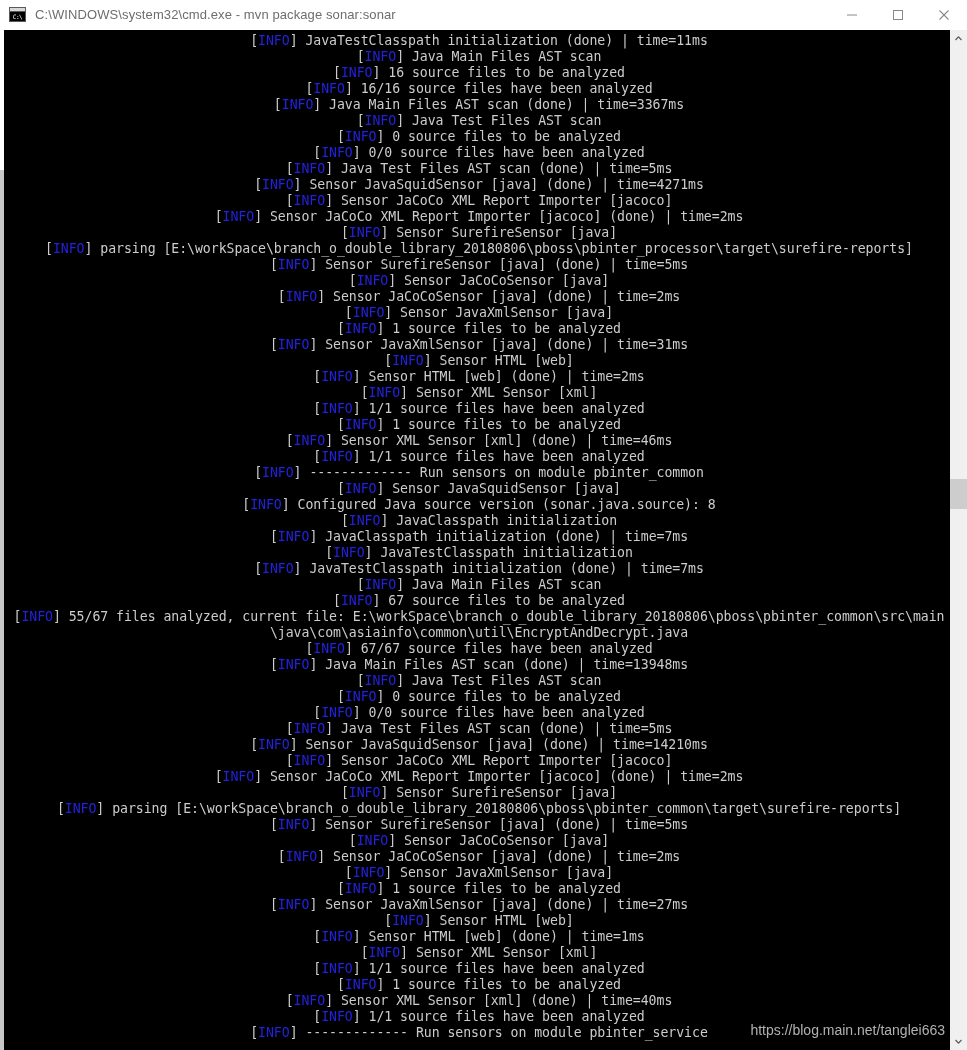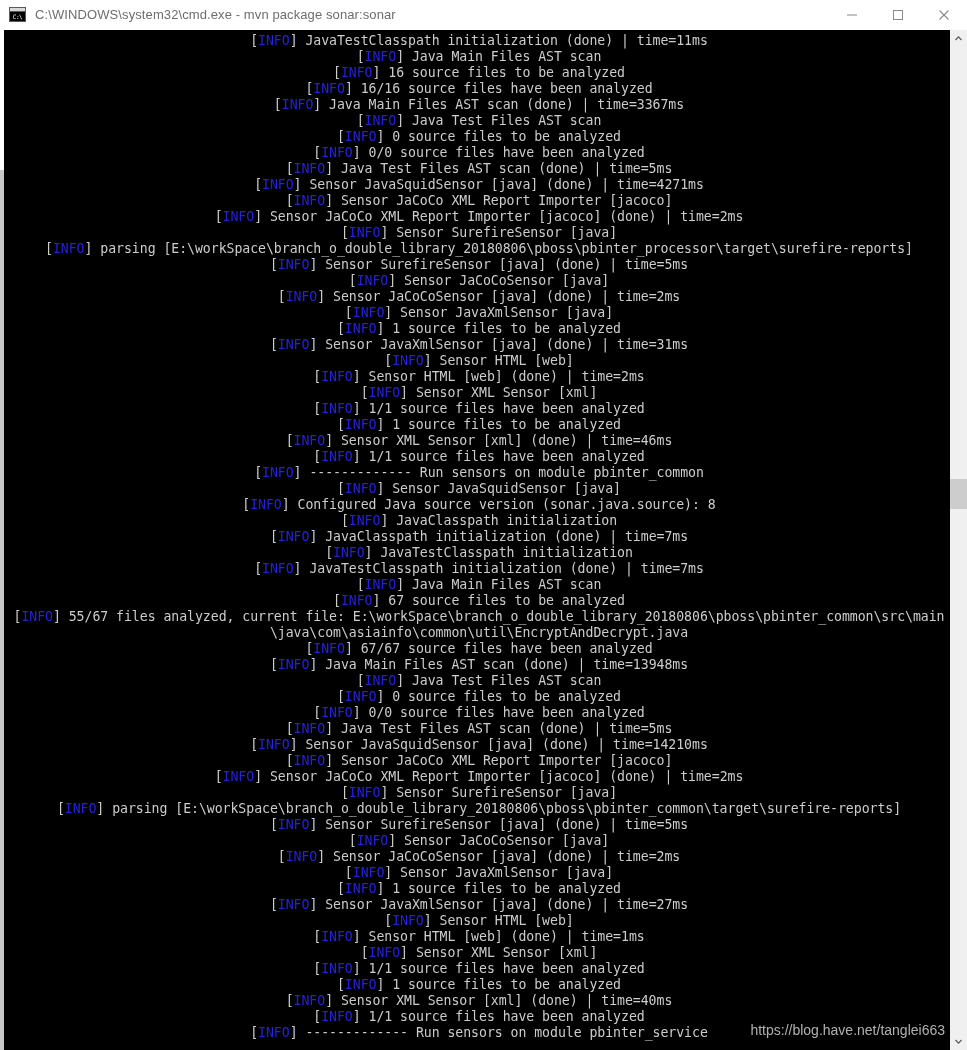--- a/index.html
+++ b/index.html
@@ -229,16 +229,16 @@
       <div class="sb-track">
         <div class="sb-thumb"></div>
       </div>
       <div class="sb-arrow">
         <svg width="9" height="9" viewBox="0 0 9 9">
           <polyline points="1.5,3 4.5,6.2 7.5,3" fill="none" stroke="#5a5a5a" stroke-width="1.2"></polyline>
         </svg>
       </div>
     </div>
 
-    <div class="watermark">https://blog.have.net/tanglei663</div>
+    <div class="watermark">https://blog.main.net/tanglei663</div>
   </div>
 
 </div>
 
 </body></html>

